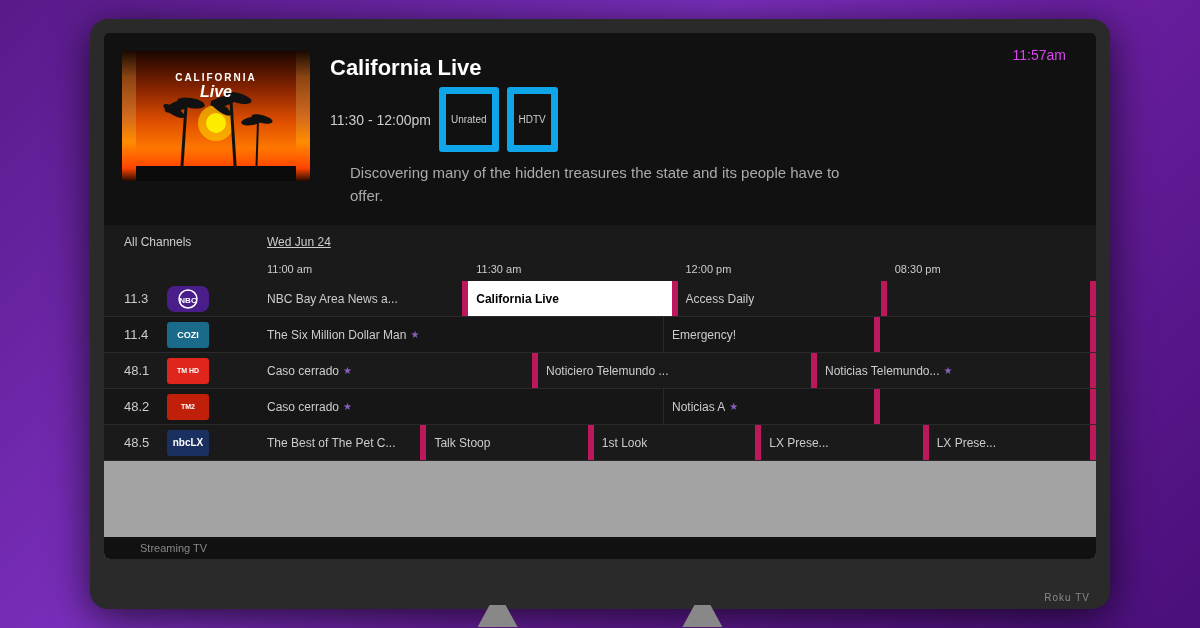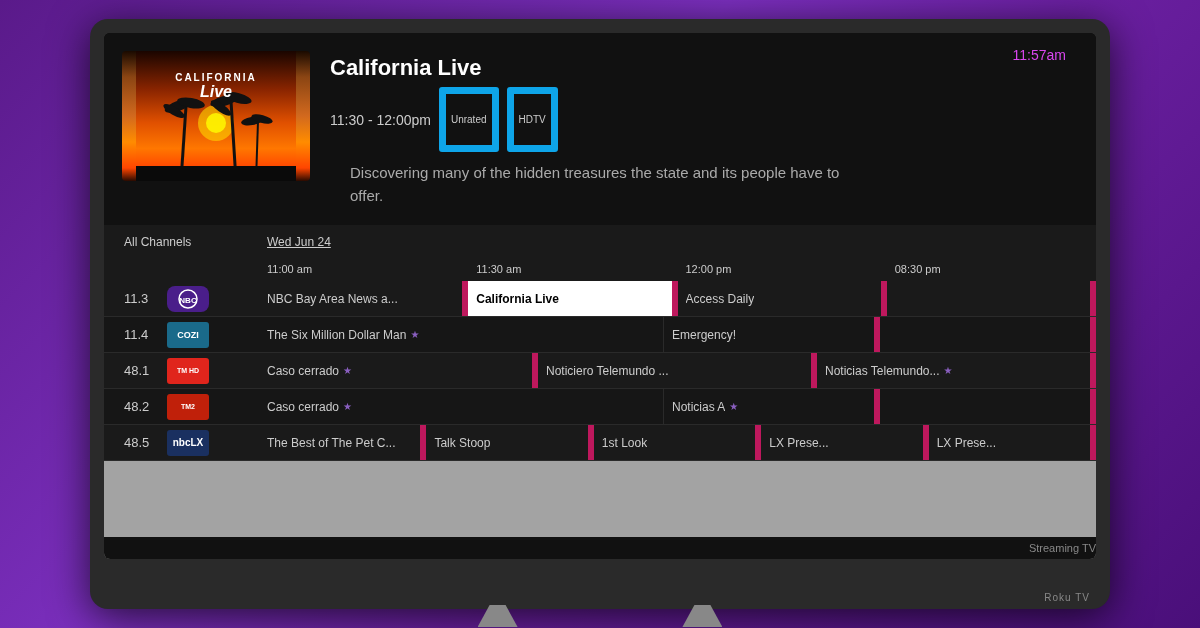--- a/index.html
+++ b/index.html
@@ -288,21 +288,20 @@
       margin-left: 4px;
       flex-shrink: 0;
     }
 
     .streaming-bar {
       height: 22px;
       background: #111;
       display: flex;
       align-items: center;
       padding-left: 36px;
-      justify-content: flex-end;
     }
 
     .streaming-text {
       color: #888;
       font-size: 11px;
     }
   </style>
 </head>
 <body>
 

